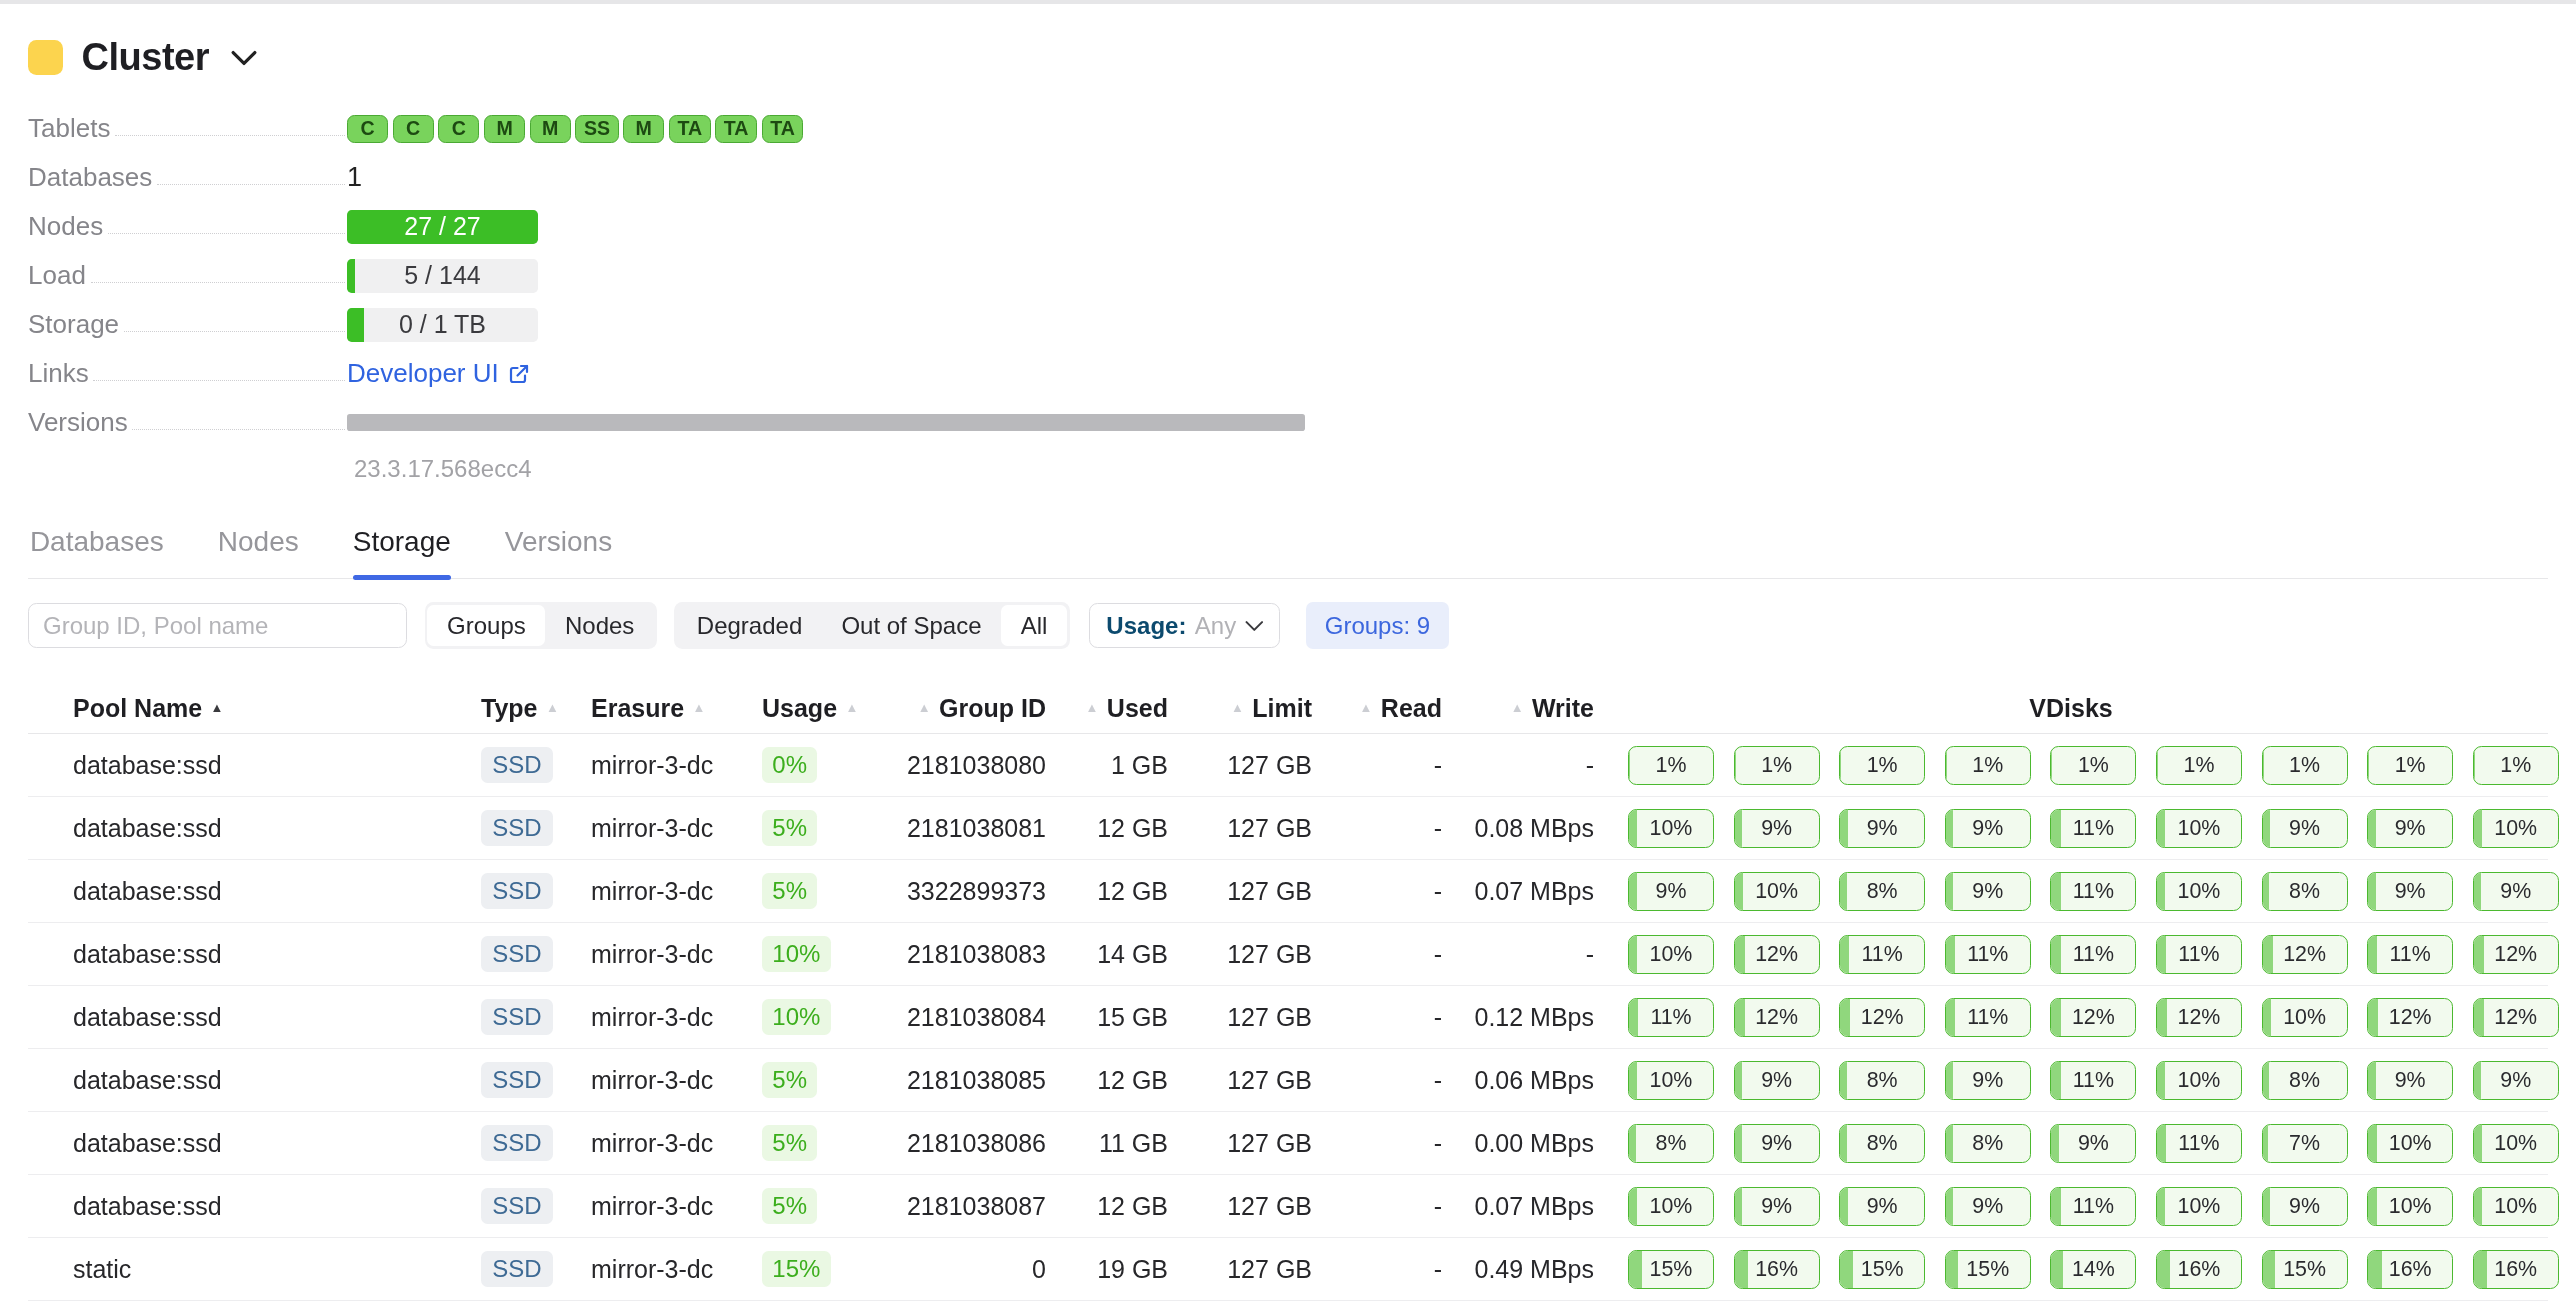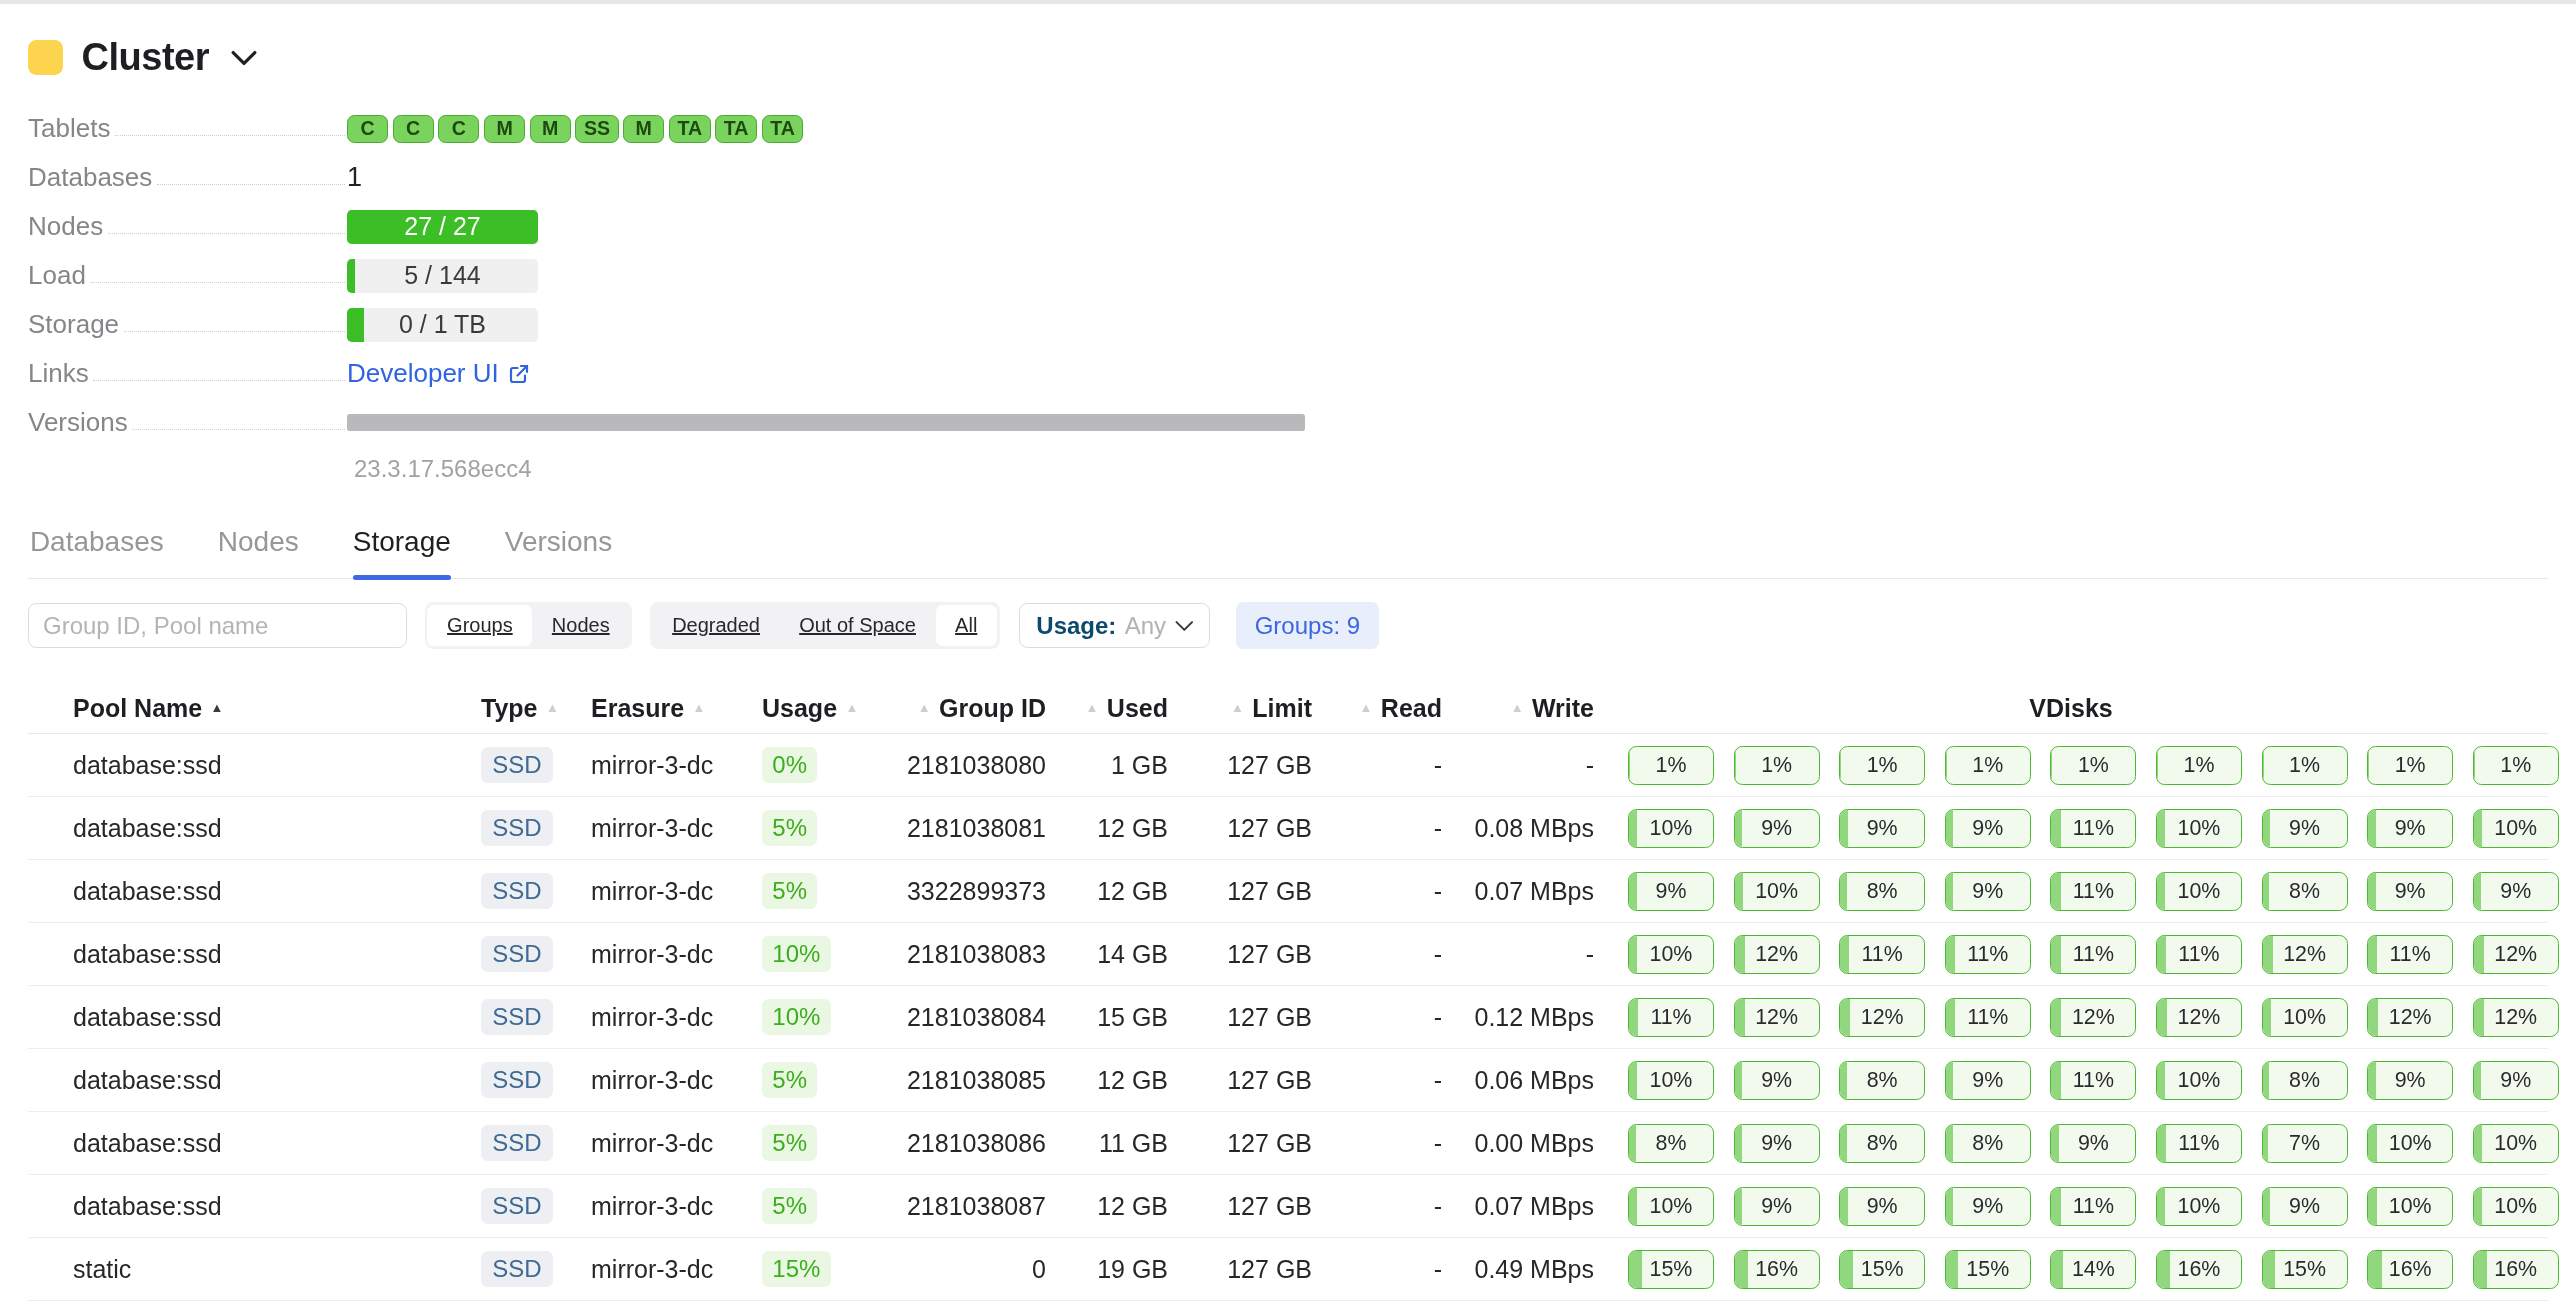--- a/index.html
+++ b/index.html
@@ -47,22 +47,22 @@
   .tab{font-size:28px;color:#96969b;padding-bottom:20.5px;position:relative;cursor:pointer;}
   .tab.active{color:#1f1f23;}
   .tab.active::after{content:"";position:absolute;left:0;right:0;bottom:-1.9px;height:4.7px;background:#3f68e4;border-radius:2.8px;}
 
   
   .filter-bar{margin-top:23px;display:flex;align-items:center;}
   .search{width:349px;height:43px;border:1.9px solid #dcdce0;border-radius:8.4px;font-size:24px;padding:0 14px;
     color:#222;outline:none;font-family:inherit;}
   .search::placeholder{color:#b4b4b8;}
   .seg{background:#f2f2f4;border-radius:8.4px;padding:2.8px;display:flex;align-items:center;margin-left:17.7px;}
-  .seg .opt{height:41px;display:flex;align-items:center;padding:0 19.6px;font-size:20px;color:#28282c;
-    border-radius:6.5px;cursor:pointer;white-space:nowrap;text-decoration:underline;}
+  .seg .opt{height:41px;display:flex;align-items:center;padding:0 19.6px;font-size:24px;color:#28282c;
+    border-radius:6.5px;cursor:pointer;white-space:nowrap;}
   .seg .opt.selected{background:#fff;}
   .dropdown{margin-left:19.6px;height:43px;border:1.9px solid #dcdce0;border-radius:8.4px;display:flex;
     align-items:center;padding:0 16px;gap:8.4px;font-size:24px;cursor:pointer;}
   .dd-label{font-weight:700;color:#0c4a6e;}
   .dd-value{color:#b2b2b6;}
   .count-pill{margin-left:26px;height:47px;border-radius:7px;background:#e9eefb;color:#3c67de;
     font-size:24px;display:flex;align-items:center;padding:0 18.6px;}
 
   
   .table{margin-top:35px;}

